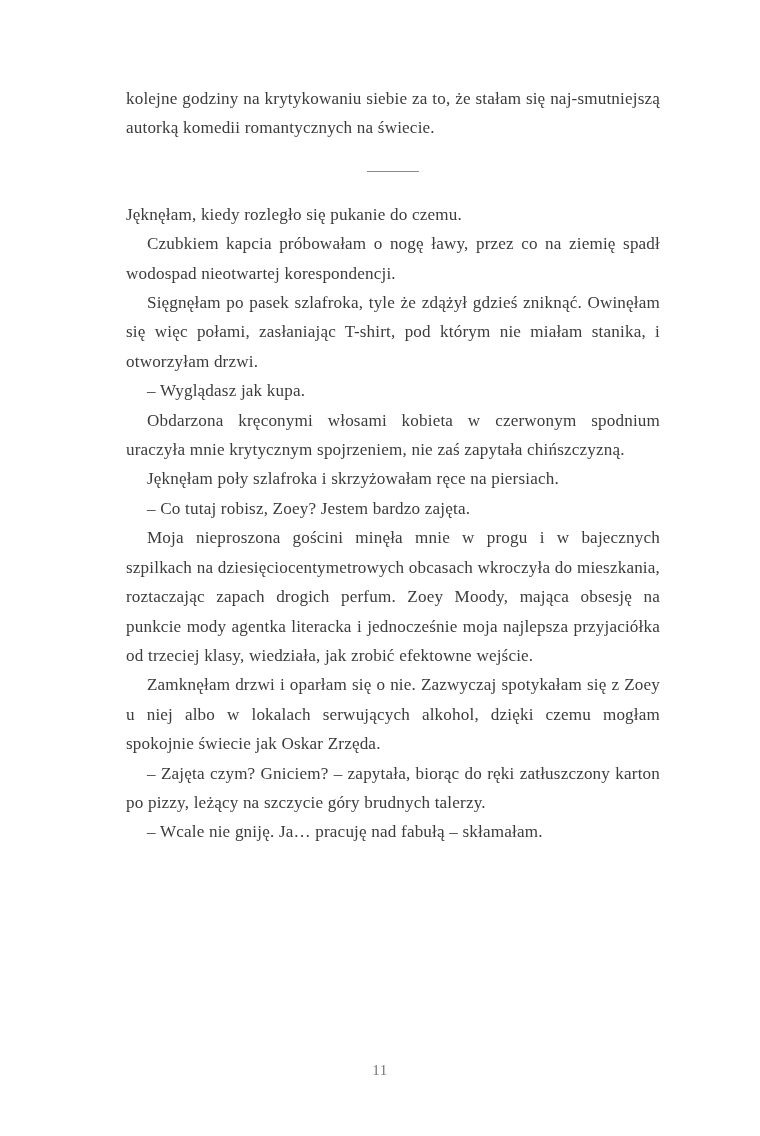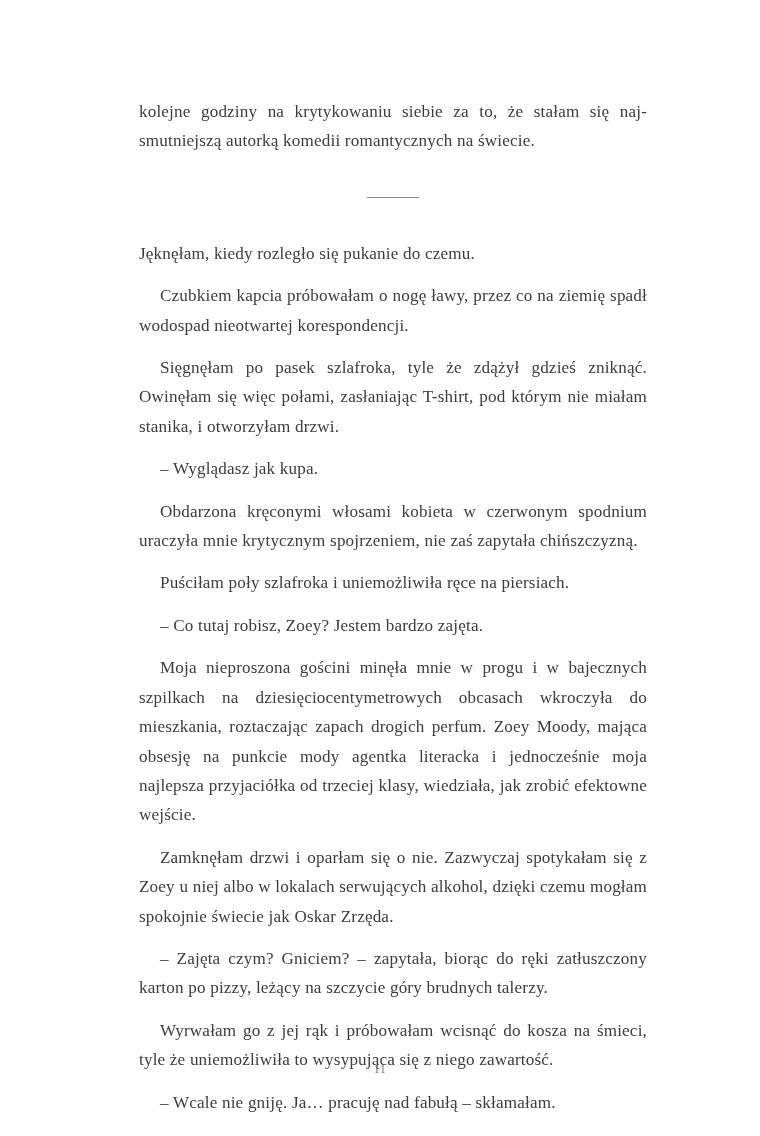--- a/index.html
+++ b/index.html
@@ -26,21 +26,21 @@
   }
 
   .text-column {
     position: absolute;
     left: 126px;
     top: 84px;
     width: 534px;
   }
 
   .para {
-    margin: 13px;
+    margin: 0;
     font-size: 17.1px;
     line-height: 29.4px;
     text-align: justify;
     text-justify: inter-word;
     letter-spacing: 0.01em;
     color: #3c3c3c;
     -webkit-hyphens: manual;
     hyphens: manual;
     word-spacing: 0.005em;
   }
@@ -65,21 +65,21 @@
     height: 1px;
     background: #8a8a8a;
   }
 
   .folio {
     position: absolute;
     left: 0;
     top: 1062px;
     width: 760px;
     text-align: center;
-    font-size: 12px;
+    font-size: 15px;
     color: #777777;
     letter-spacing: 0.04em;
     font-family: "Liberation Serif", "DejaVu Serif", serif;
   }
 </style>
 </head>
 <body>
 
 <div class="page">
 
@@ -89,25 +89,24 @@
 
     <div class="divider-wrap">
       <div class="divider"></div>
     </div>
 
     <p class="para continuation">Jęknęłam, kiedy rozległo się pukanie do czemu.</p>
     <p class="para indented">Czubkiem kapcia próbowałam o nogę ławy, przez co na ziemię spadł wodospad nieotwartej korespondencji.</p>
     <p class="para indented">Sięgnęłam po pasek szlafroka, tyle że zdążył gdzieś zniknąć. Owinęłam się więc połami, zasłaniając T-shirt, pod którym nie miałam stanika, i otworzyłam drzwi.</p>
     <p class="para indented">– Wyglądasz jak kupa.</p>
     <p class="para indented">Obdarzona kręconymi włosami kobieta w czerwonym spodnium uraczyła mnie krytycznym spojrzeniem, nie zaś zapytała chińszczyzną.</p>
-    <p class="para indented">Puściłam poły szlafroka i uniemożliwiła ręce na piersiach.</p>
+    <p class="para indented">Jęknęłam poły szlafroka i skrzyżowałam ręce na piersiach.</p>
     <p class="para indented">– Co tutaj robisz, Zoey? Jestem bardzo zajęta.</p>
     <p class="para indented">Moja nieproszona gościni minęła mnie w progu i w bajecznych szpilkach na dziesięciocentymetrowych obcasach wkroczyła do mieszkania, roztaczając zapach drogich perfum. Zoey Moody, mająca obsesję na punkcie mody agentka literacka i jednocześnie moja najlepsza przyjaciółka od trzeciej klasy, wiedziała, jak zrobić efektowne wejście.</p>
     <p class="para indented">Zamknęłam drzwi i oparłam się o nie. Zazwyczaj spotykałam się z Zoey u niej albo w lokalach serwujących alkohol, dzięki czemu mogłam spokojnie świecie jak Oskar Zrzęda.</p>
     <p class="para indented">– Zajęta czym? Gniciem? – zapytała, biorąc do ręki zatłuszczony karton po pizzy, leżący na szczycie góry brudnych talerzy.</p>
-    <p class="para indented">Wyrwałam go z jej rąk i próbowałam wcisnąć do kosza na śmieci, tyle że uniemożliwiła to wysypująca się z niego zawartość.</p>
     <p class="para indented">– Wcale nie gniję. Ja… pracuję nad fabułą – skłamałam.</p>
 
   </div>
 
   <div class="folio">11</div>
 
 </div>
 
 </body></html>

